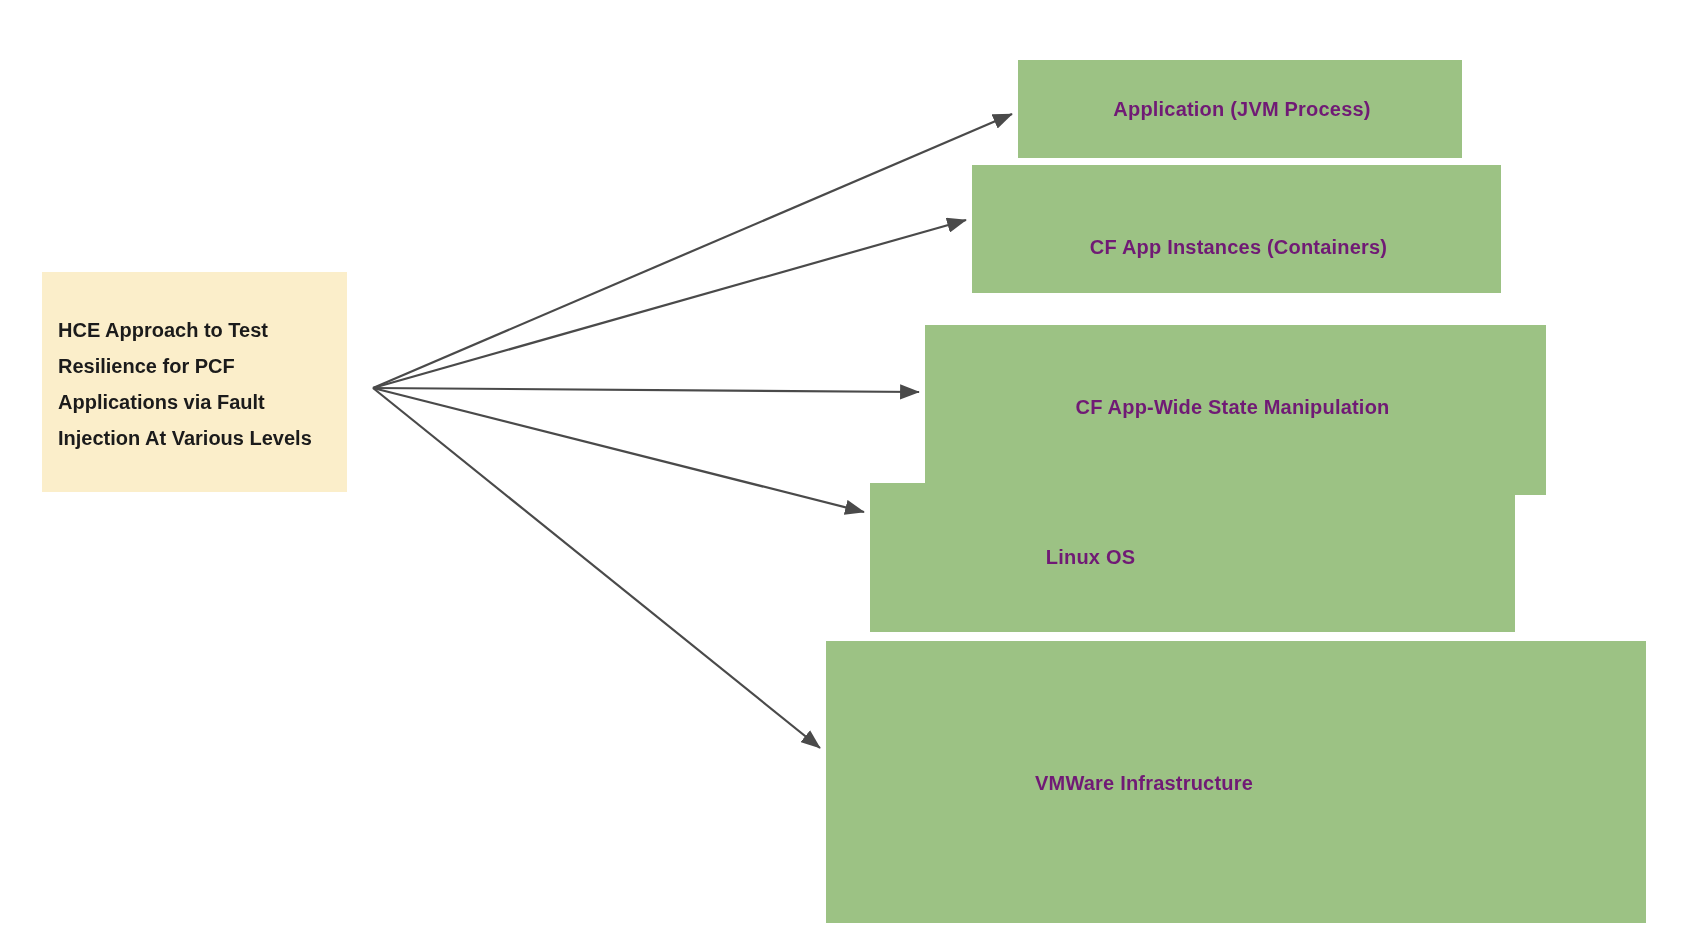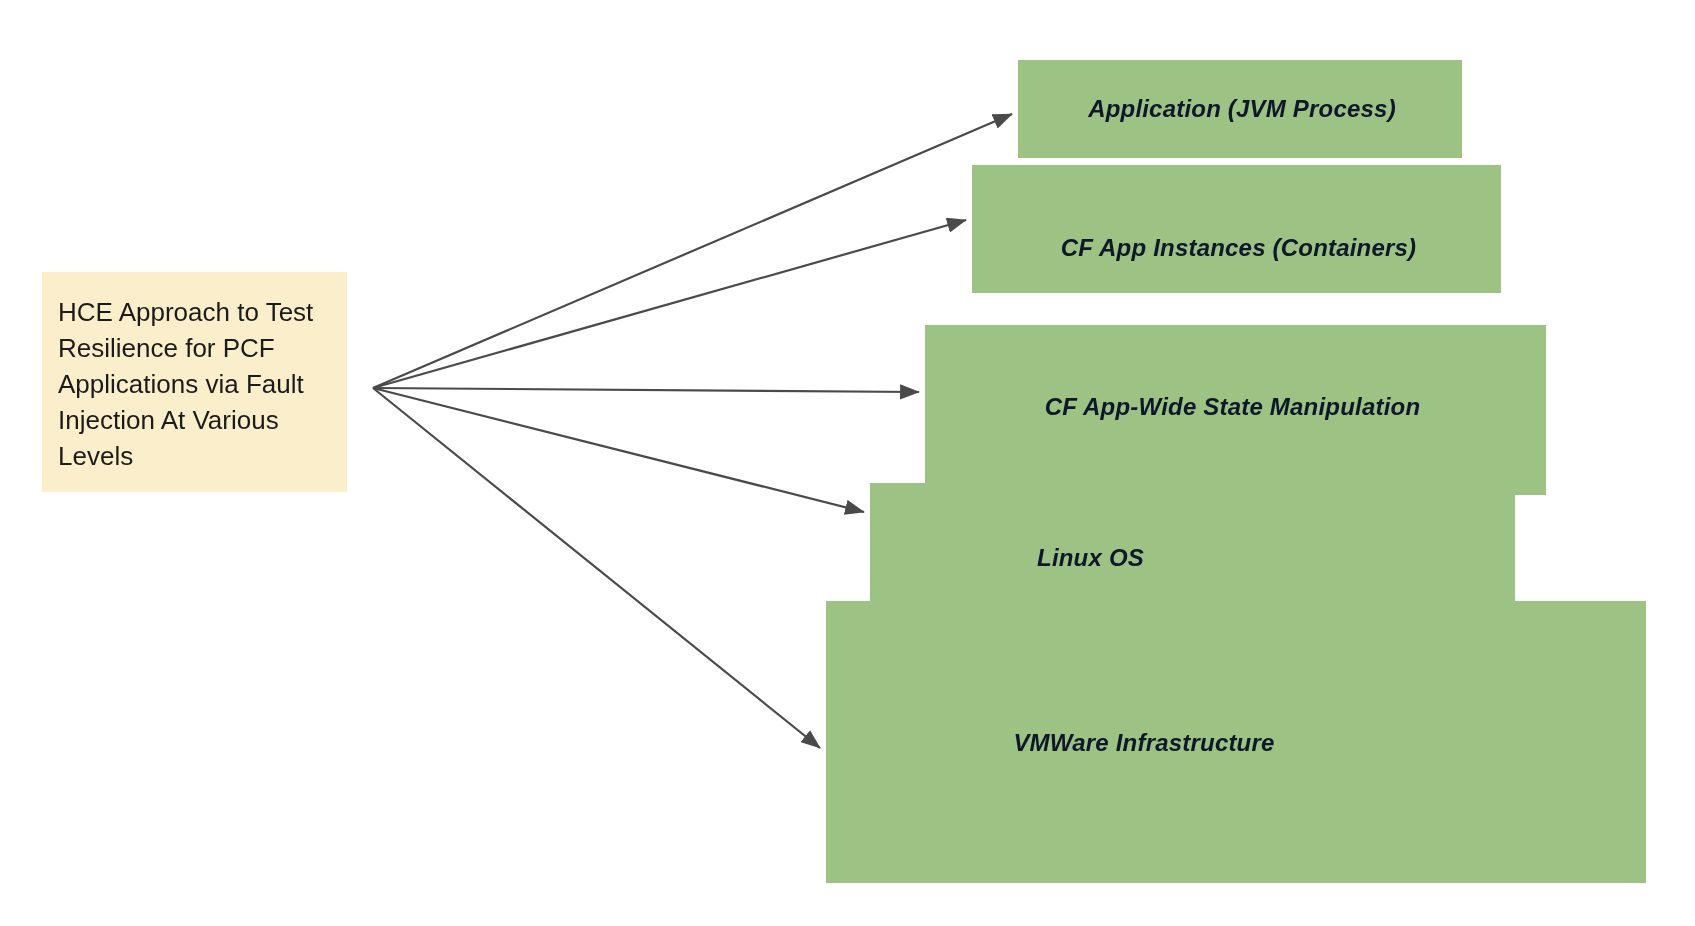--- a/index.html
+++ b/index.html
@@ -34,50 +34,49 @@
     height: 220px;
     background: #fbeeca;
     box-sizing: border-box;
     padding: 14px 16px 10px 16px;
     display: flex;
     flex-direction: column;
     justify-content: center;
   }
   .note-text {
     font-family: "Liberation Sans", sans-serif;
-    font-size: 26px;
+    font-size: 20px;
     line-height: 36px;
     color: #1b1b1b;
-    font-weight: 400;
+    font-weight: 700;
     white-space: pre-line;
   }
   .layer-box {
     position: absolute;
     background: #9cc284;
     box-sizing: border-box;
     display: flex;
     align-items: center;
     justify-content: center;
   }
   .layer-label {
     font-family: "Liberation Sans", sans-serif;
     font-weight: bold;
-    font-size: 24px;
-    color: #0f172a;
+    font-size: 20px;
+    color: #701a75;
     letter-spacing: 0.2px;
     text-align: center;
     white-space: nowrap;
-    font-style: italic;
   }
   
   #layer-0 { left: 1018px; top: 60px;  width: 444px; height: 98px; }
   #layer-1 { left: 972px;  top: 165px; width: 529px; height: 128px; }
   #layer-2 { left: 925px;  top: 309px; width: 621px; height: 170px; margin-top: 16px; }
   #layer-3 { left: 870px;  top: 483px; width: 645px; height: 149px; }
-  #layer-4 { left: 826px;  top: 601px; width: 820px; height: 282px; }
+  #layer-4 { left: 826px;  top: 641px; width: 820px; height: 282px; }
 
   
   #layer-0 .layer-label { transform: translate(2px, 0px); }
   #layer-1 .layer-label { transform: translate(2px, 1px); margin-top: 35px; }
   #layer-2 .layer-label { transform: translate(-3px, -3px); }
   #layer-3 .layer-label { transform: translate(-102px, 0px); }
   #layer-4 .layer-label { transform: translate(-92px, 1px); }
 </style>
 </head>
 <body>

